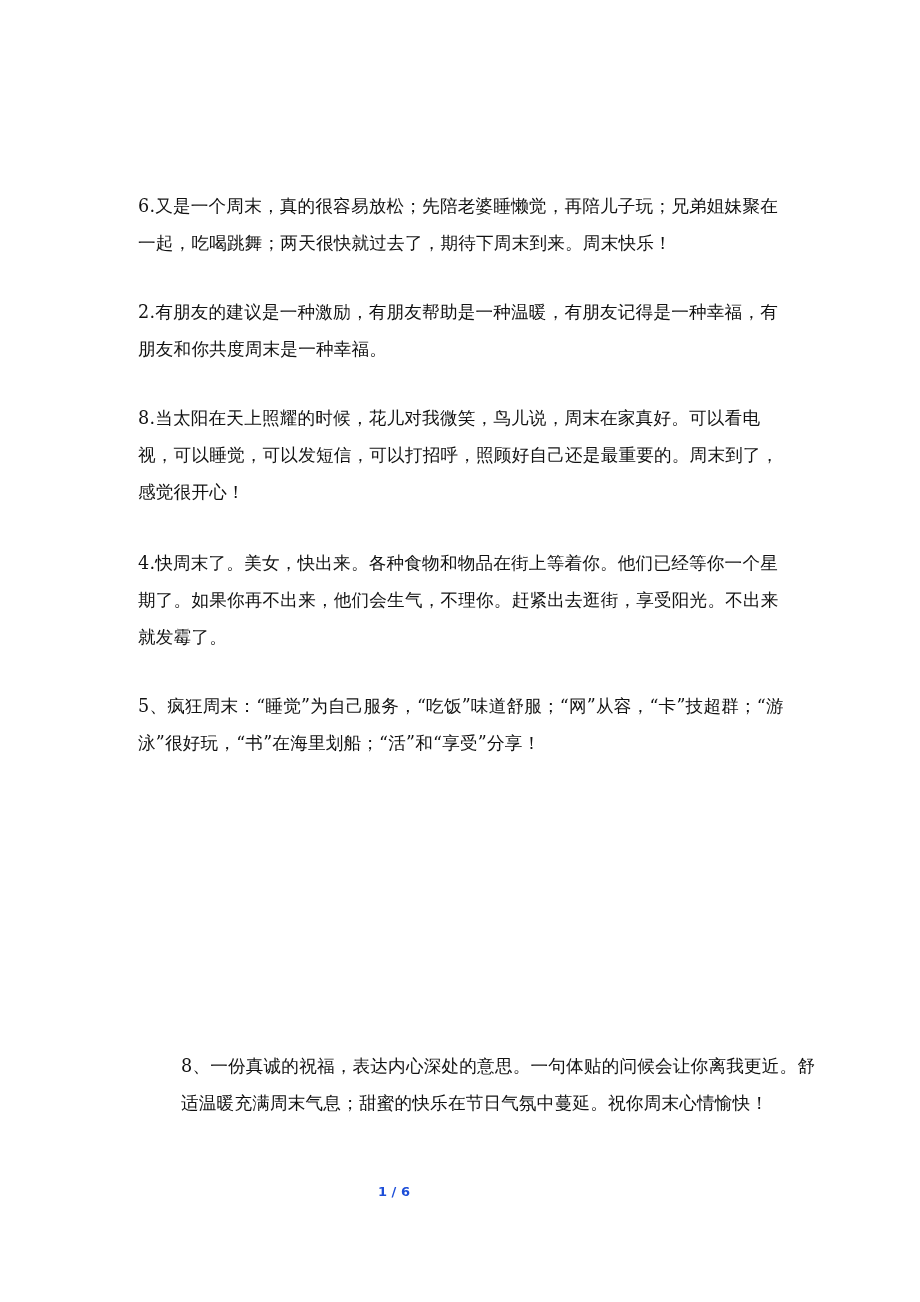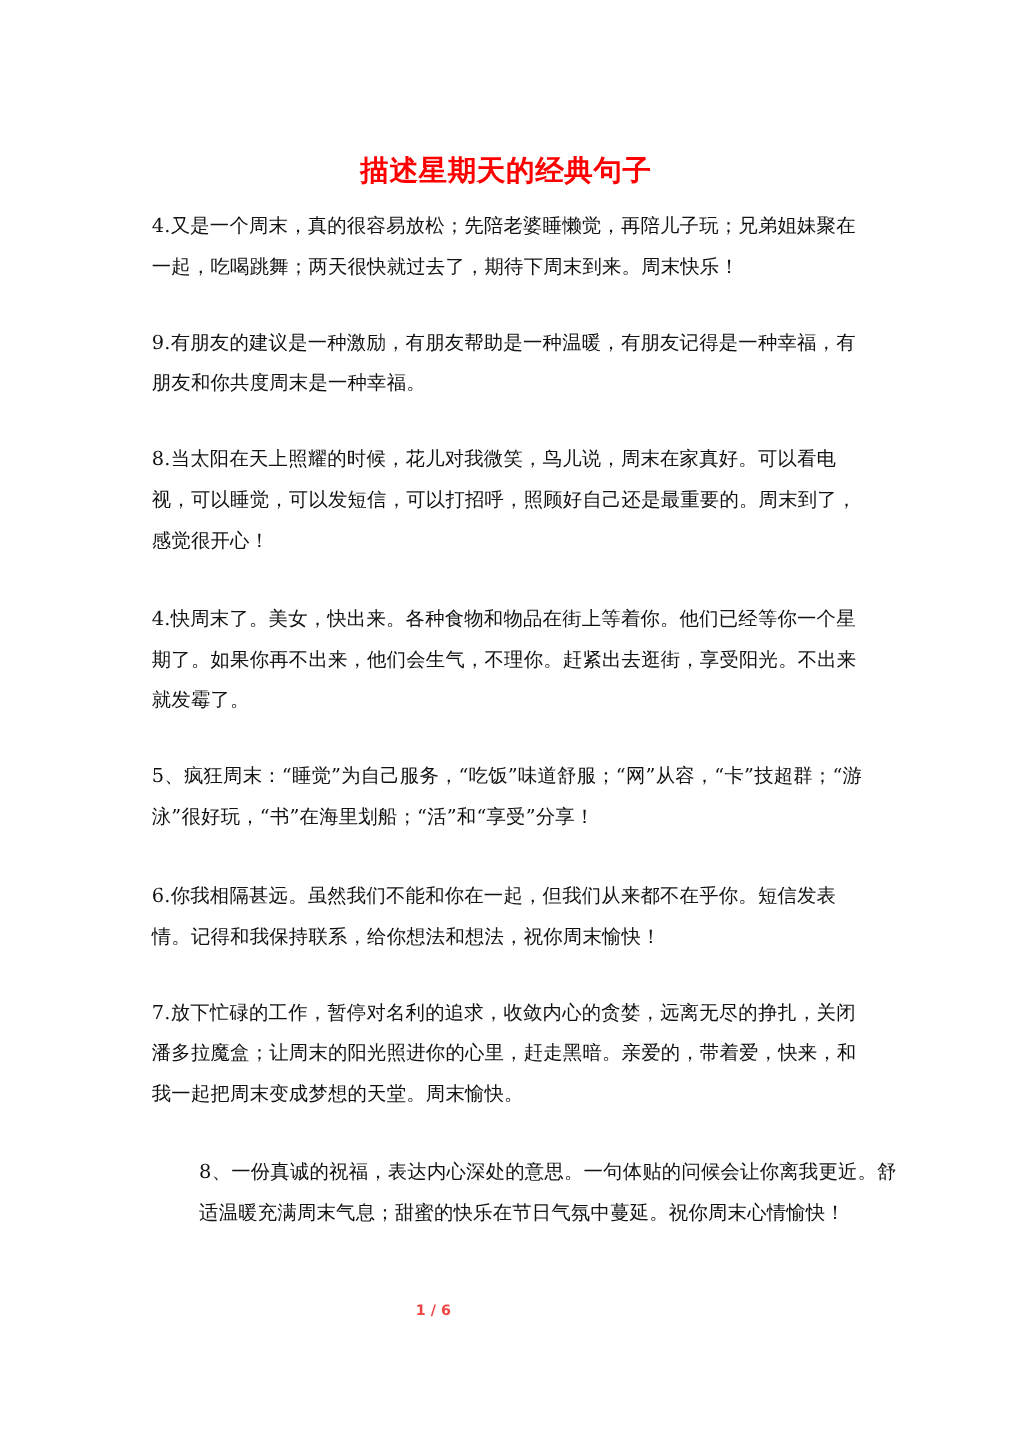--- a/index.html
+++ b/index.html
@@ -54,32 +54,29 @@
     .p8 { top: 1048px; margin-left: 43px; }
     .page-number {
       position: absolute;
       top: 1184px;
       left: 0;
       width: 788px;
       text-align: center;
       font-family: "DejaVu Sans", "Liberation Sans", sans-serif;
       font-size: 13px;
       font-weight: bold;
-      color: #ef4444;
+      color: #1d4ed8;
     }
   </style>
 </head>
 <body>
 
 <div class="page">
-  <div class="title">描述星期天的经典句子</div>
 
-  <div class="para p1">4.又是一个周末，真的很容易放松；先陪老婆睡懒觉，再陪儿子玩；兄弟姐妹聚在一起，吃喝跳舞；两天很快就过去了，期待下周末到来。周末快乐！</div>
-  <div class="para p2">9.有朋友的建议是一种激励，有朋友帮助是一种温暖，有朋友记得是一种幸福，有朋友和你共度周末是一种幸福。</div>
+  <div class="para p1">6.又是一个周末，真的很容易放松；先陪老婆睡懒觉，再陪儿子玩；兄弟姐妹聚在一起，吃喝跳舞；两天很快就过去了，期待下周末到来。周末快乐！</div>
+  <div class="para p2">2.有朋友的建议是一种激励，有朋友帮助是一种温暖，有朋友记得是一种幸福，有朋友和你共度周末是一种幸福。</div>
   <div class="para p3">8.当太阳在天上照耀的时候，花儿对我微笑，鸟儿说，周末在家真好。可以看电视，可以睡觉，可以发短信，可以打招呼，照顾好自己还是最重要的。周末到了，感觉很开心！</div>
   <div class="para p4">4.快周末了。美女，快出来。各种食物和物品在街上等着你。他们已经等你一个星期了。如果你再不出来，他们会生气，不理你。赶紧出去逛街，享受阳光。不出来就发霉了。</div>
   <div class="para p5">5、疯狂周末：“睡觉”为自己服务，“吃饭”味道舒服；“网”从容，“卡”技超群；“游泳”很好玩，“书”在海里划船；“活”和“享受”分享！</div>
-  <div class="para p6">6.你我相隔甚远。虽然我们不能和你在一起，但我们从来都不在乎你。短信发表情。记得和我保持联系，给你想法和想法，祝你周末愉快！</div>
-  <div class="para p7">7.放下忙碌的工作，暂停对名利的追求，收敛内心的贪婪，远离无尽的挣扎，关闭潘多拉魔盒；让周末的阳光照进你的心里，赶走黑暗。亲爱的，带着爱，快来，和我一起把周末变成梦想的天堂。周末愉快。</div>
   <div class="para p8">8、一份真诚的祝福，表达内心深处的意思。一句体贴的问候会让你离我更近。舒适温暖充满周末气息；甜蜜的快乐在节日气氛中蔓延。祝你周末心情愉快！</div>
 
   <div class="page-number">1 / 6</div>
 </div>
 
 </body></html>

